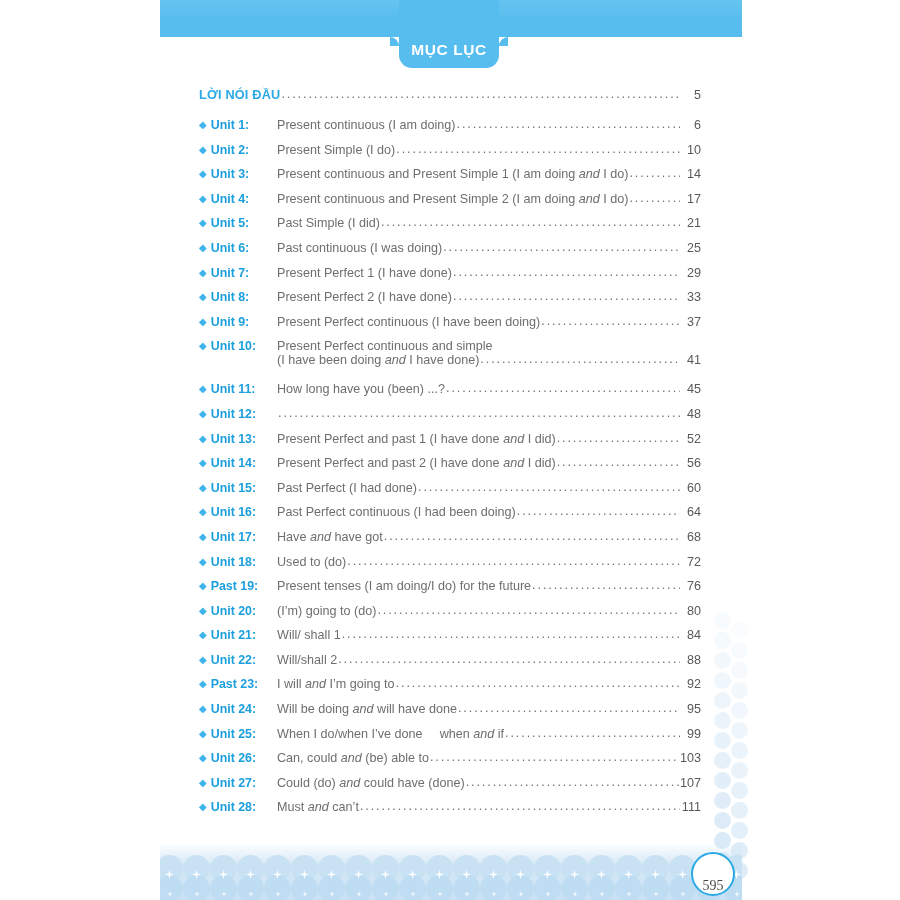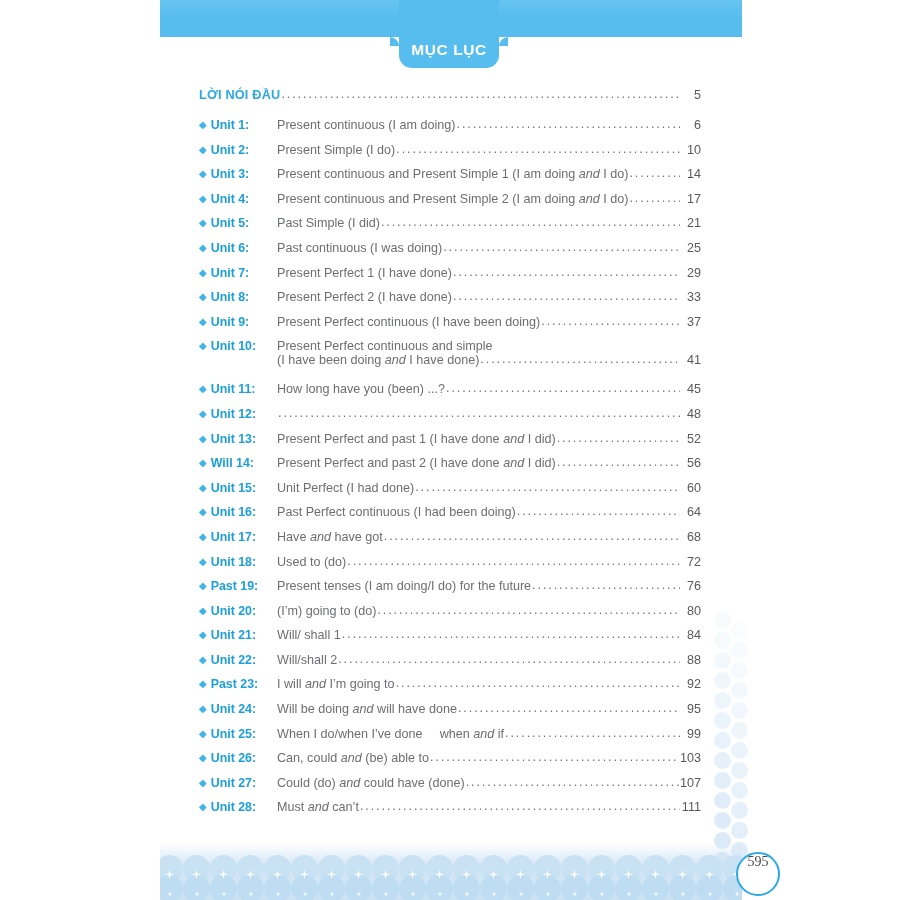--- a/index.html
+++ b/index.html
@@ -206,27 +206,27 @@
   .right-dots .d {
     position: absolute;
     width: 17px; height: 17px;
     border-radius: 50%;
     background: #daeaf7;
   }
 
   
   .page-badge {
     position: absolute;
-    left: 736px; top: 852px;
+    left: 691px; top: 852px;
     width: 44px; height: 44px;
     border-radius: 50%;
     border: 2.5px solid #2aa9e5;
     background: #ffffff;
     display: flex;
-    align-items: flex-start;
+    align-items: flex-end;
     justify-content: center;
   }
   .page-badge span {
     color: #4b4b4d;
     font-size: 14px;
     font-family: "Liberation Serif", "DejaVu Serif", serif;
   }
 </style>
 </head>
 <body>
@@ -421,38 +421,38 @@
             <div class="entry-line">
               <span class="entry-title">Present Perfect and past 1 (I have done <i>and</i> I did)</span>
               <span class="leader">........................................................................................................................................................................................................</span>
               <span class="page-no">52</span>
             </div>
           </div>
         </div>
         <div class="row">
           <div class="unit-cell">
             <span class="bullet">◆</span>
-            <span class="unit-label">Will 14:</span>
+            <span class="unit-label">Unit 14:</span>
           </div>
           <div class="entry">
             <div class="entry-line">
               <span class="entry-title">Present Perfect and past 2 (I have done <i>and</i> I did)</span>
               <span class="leader">........................................................................................................................................................................................................</span>
               <span class="page-no">56</span>
             </div>
           </div>
         </div>
         <div class="row">
           <div class="unit-cell">
             <span class="bullet">◆</span>
             <span class="unit-label">Unit 15:</span>
           </div>
           <div class="entry">
             <div class="entry-line">
-              <span class="entry-title">Unit Perfect (I had done)</span>
+              <span class="entry-title">Past Perfect (I had done)</span>
               <span class="leader">........................................................................................................................................................................................................</span>
               <span class="page-no">60</span>
             </div>
           </div>
         </div>
         <div class="row">
           <div class="unit-cell">
             <span class="bullet">◆</span>
             <span class="unit-label">Unit 16:</span>
           </div>

